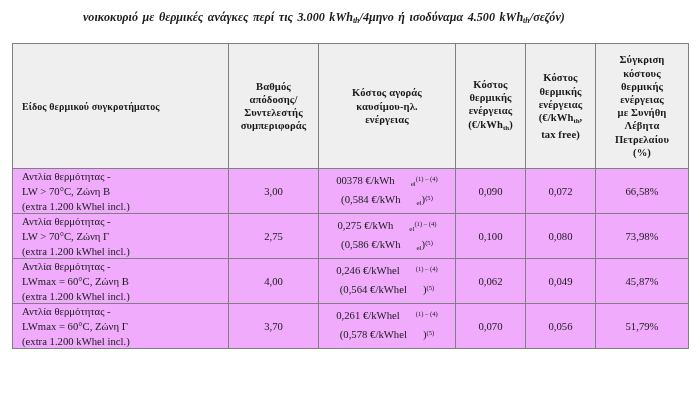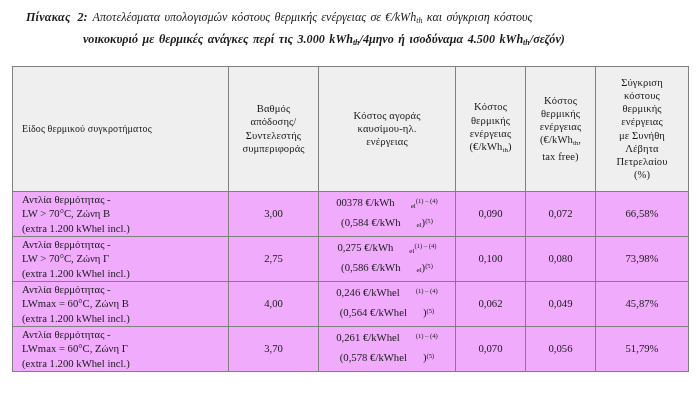--- a/index.html
+++ b/index.html
@@ -72,21 +72,21 @@
   table.main td, table.main th {
     border: 1px solid #808080;
     padding: 0;
     vertical-align: middle;
   }
 
   
   thead th {
     background: #efefef;
     height: 124px;
-    font-weight: normal;
+    font-weight: bold;
     font-size: 10.6px;
     line-height: 13.2px;
     text-align: center;
     padding: 2px 3px;
     letter-spacing: 0.1px;
     margin-top: 40px;
   }
   thead th.kind {
     text-align: left;
     padding-left: 9px;
@@ -120,21 +120,20 @@
   .col2 { width: 90px; }
   .col3 { width: 137px; }
   .col4 { width: 70px; }
   .col5 { width: 70px; }
   .col6 { width: 93px; }
 </style>
 </head>
 <body>
 
 <div class="caption">
-  <span class="caption-line l1"><span class="cap-label">Πίνακας</span><span class="cap-label-num">2:</span><span class="cap-body j1"><span>Αποτελέσματα υπολογισμών κόστους θερμικής ενέργειας σε €/kWh</span><sub class="sm">th</sub><span> και σύγκριση κόστους</span></span></span>
   <span class="caption-line l3 cap-body j3"><span>νοικοκυριό με θερμικές ανάγκες περί τις 3.000 kWh</span><sub class="sm">th</sub><span>/4μηνο ή ισοδύναμα 4.500 kWh</span><sub class="sm">th</sub><span>/σεζόν)</span></span>
 </div>
 
 <div class="table-wrap">
 <table class="main">
   <colgroup>
     <col class="col1">
         <col class="col2">
         <col class="col3">
     <col class="col4">

